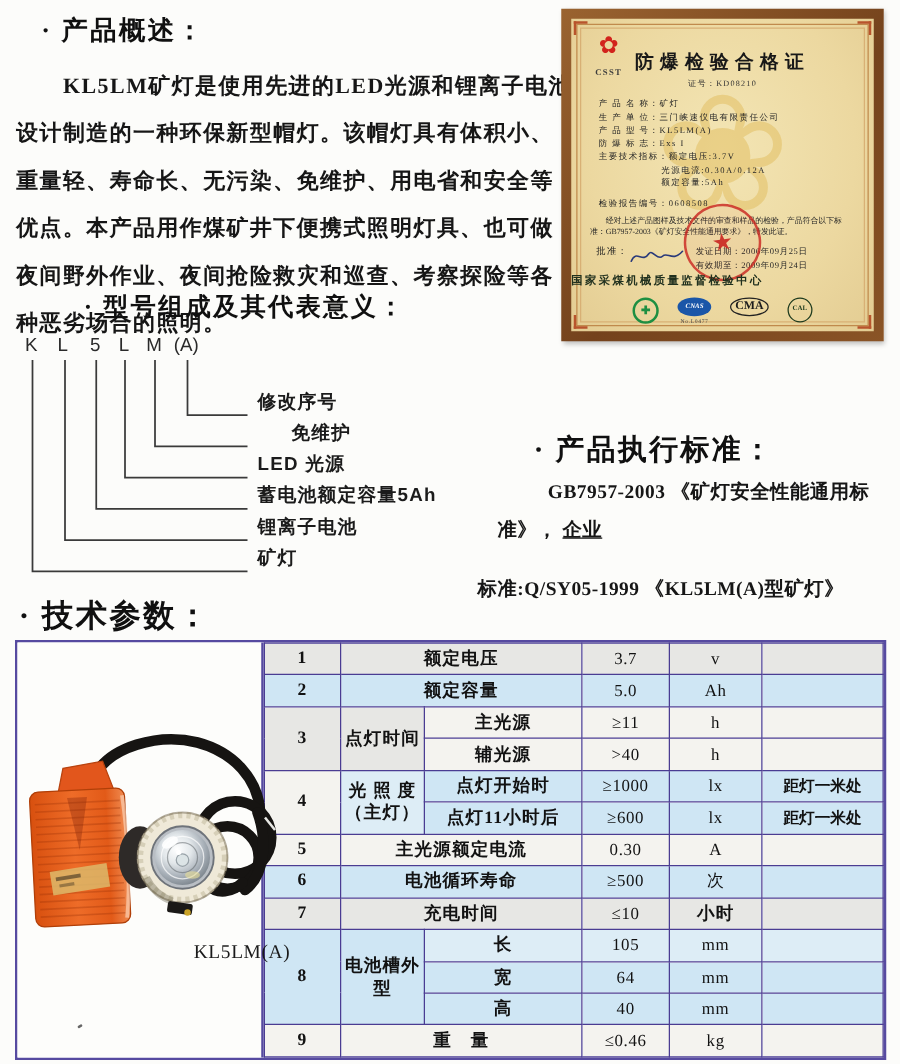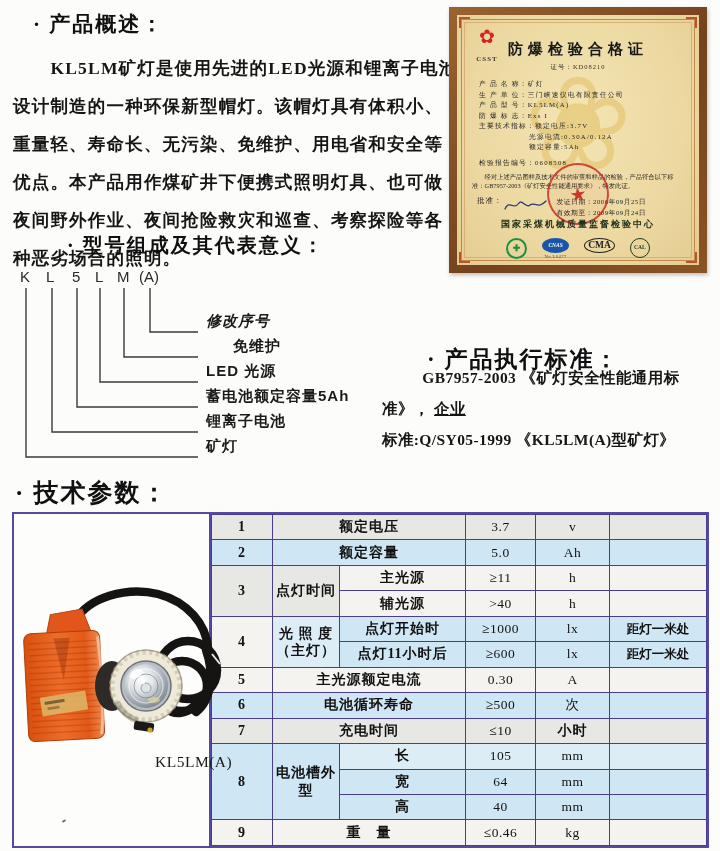--- a/index.html
+++ b/index.html
@@ -11,21 +11,21 @@
   #overview-title{left:33px;top:10px;font-size:21px;}
   #model-title{left:67px;top:232px;font-size:20px;}
   #standards-title{left:427px;top:344px;font-size:23px;}
   #tech-title{left:15px;top:476px;font-size:25px;}
   
   #overview-body{left:13px;top:49px;width:448px;font-size:17.5px;font-weight:700;
                  line-height:38px;letter-spacing:1.2px;white-space:pre-line;color:#161616;}
   
   #standards-body{left:382px;top:362px;width:332px;font-size:15.5px;font-weight:700;
                   line-height:31px;letter-spacing:.4px;color:#161616;}
-  #standards-body .l1{text-indent:2.6em;margin:0;}
+  #standards-body .l1{text-indent:2.6em;margin:16px;}
   #standards-body .u{text-decoration:underline;}
   
   #model-diagram{left:12px;top:262px;width:432px;height:218px;}
   .m-letter{position:absolute;top:6px;font-family:"Liberation Sans","DejaVu Sans",sans-serif;
             font-size:15px;color:#2a2a2a;}
   .ml0{left:8px;}.ml1{left:34px;}.ml2{left:60px;}.ml3{left:83px;}.ml4{left:105px;}.ml5{left:127px;}
   .m-label{position:absolute;left:194px;font-family:"Liberation Sans","DejaVu Sans",sans-serif;
            font-size:15px;font-weight:600;color:#1b1b1b;letter-spacing:1px;white-space:nowrap;}
   .mb0{top:60px;}.mb1{top:85px;margin-left:27px;}.mb2{top:110px;}.mb3{top:135px;}.mb4{top:160px;}.mb5{top:185px;}
   
@@ -55,21 +55,21 @@
   #cert-report{margin:5px 0 0 22px;font-size:6.8px;letter-spacing:1.2px;color:#262626;position:relative;}
   #cert-body{margin:4px 15px 0 15px;font-size:6.3px;line-height:9.5px;text-indent:2em;
              color:#262626;position:relative;}
   #cert-approve{display:flex;align-items:flex-start;margin:5px 0 0 20px;position:relative;}
   #cert-approve .lbl{font-size:7.5px;color:#222;letter-spacing:1px;}
   #cert-dates{margin-left:8px;font-size:6.8px;line-height:11px;color:#262626;letter-spacing:.5px;}
   #cert-stamp{left:90px;top:148px;width:58px;height:58px;border:2.5px solid rgba(200,32,28,.78);
               border-radius:50%;display:flex;align-items:center;justify-content:center;
               background:rgba(220,60,40,.05);transform:rotate(-8deg);}
   #cert-stamp .star{color:rgba(200,32,28,.88);font-size:19px;}
-  #cert-center-name{position:absolute;left:0;right:0;bottom:34px;text-align:center;
+  #cert-center-name{position:absolute;left:0;right:0;bottom:34px;text-align:left;
                     font-size:9px;font-weight:700;letter-spacing:2px;color:#20301e;}
   #cert-logos{position:absolute;left:0;right:0;bottom:6px;display:flex;justify-content:center;
               align-items:flex-start;gap:15px;}
   .logo-box{text-align:center;}
   .logo-green{width:17px;height:17px;border:2px solid #1e8f42;border-radius:50%;color:#1e8f42;
               font-size:9px;line-height:16px;font-weight:700;}
   .logo-blue{width:27px;height:15px;background:#1a56a8;border-radius:50%;color:#fff;
              font-size:5.5px;line-height:15px;font-weight:700;font-style:italic;}
   .logo-note{font-size:4.5px;color:#444;margin-top:1px;letter-spacing:.5px;}
   .logo-cma{border:1.3px solid #222;border-radius:50%;padding:1px 3px;font-size:9.5px;
@@ -183,21 +183,21 @@
   <svg width="432" height="218" viewBox="0 0 432 218" style="position:absolute;left:0;top:0;">
     <g fill="none" stroke="#3a3a3a" stroke-width="1.4">
       <path d="M14,26 V195 H186"></path>
       <path d="M40,26 V170 H186"></path>
       <path d="M65,26 V145 H186"></path>
       <path d="M88,26 V120 H186"></path>
       <path d="M112,26 V95 H186"></path>
       <path d="M138,26 V70 H186"></path>
     </g>
   </svg>
-  <div class="m-label mb0" style="margin-top:-10px;font-style:italic;">修改序号</div>
+  <div class="m-label mb0" style="margin-top:-10px;">修改序号</div>
   <div class="m-label mb1" style="margin-top:-10px;">免维护</div>
   <div class="m-label mb2" style="margin-top:-10px;">LED 光源</div>
   <div class="m-label mb3" style="margin-top:-10px;">蓄电池额定容量5Ah</div>
   <div class="m-label mb4" style="margin-top:-10px;">锂离子电池</div>
   <div class="m-label mb5" style="margin-top:-10px;text-align:right;">矿灯</div>
 </div>
 
 <div class="abs h" id="standards-title">· 产品执行标准：</div>
 <div class="abs" id="standards-body">
   <p class="l1"><span>GB7957-2003 《矿灯安全性能通用标准》， </span><span class="u">企业</span></p>

